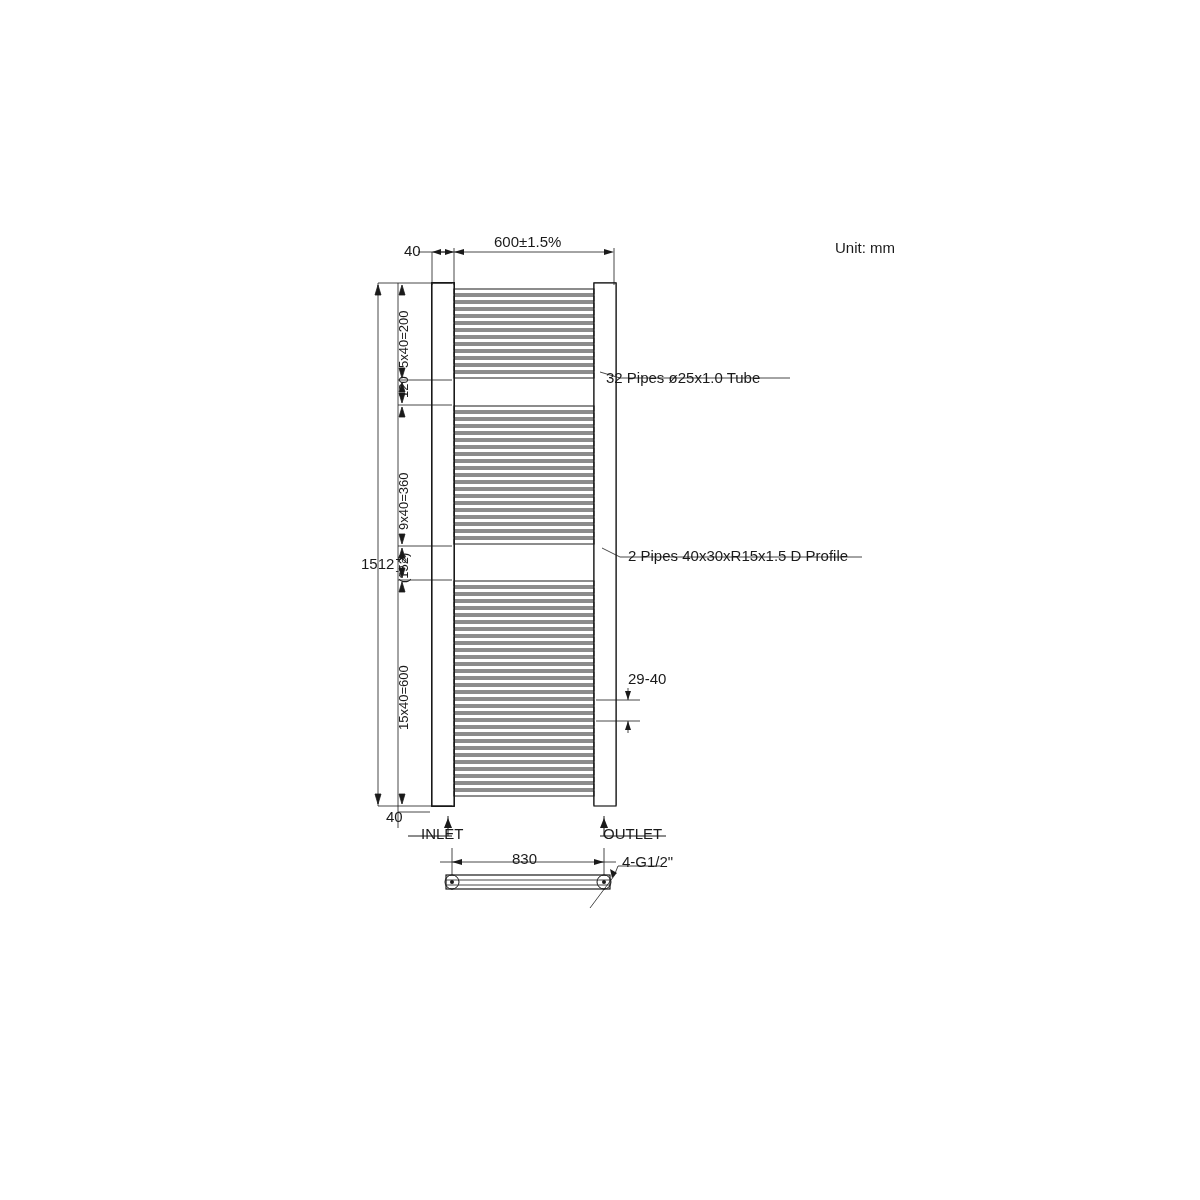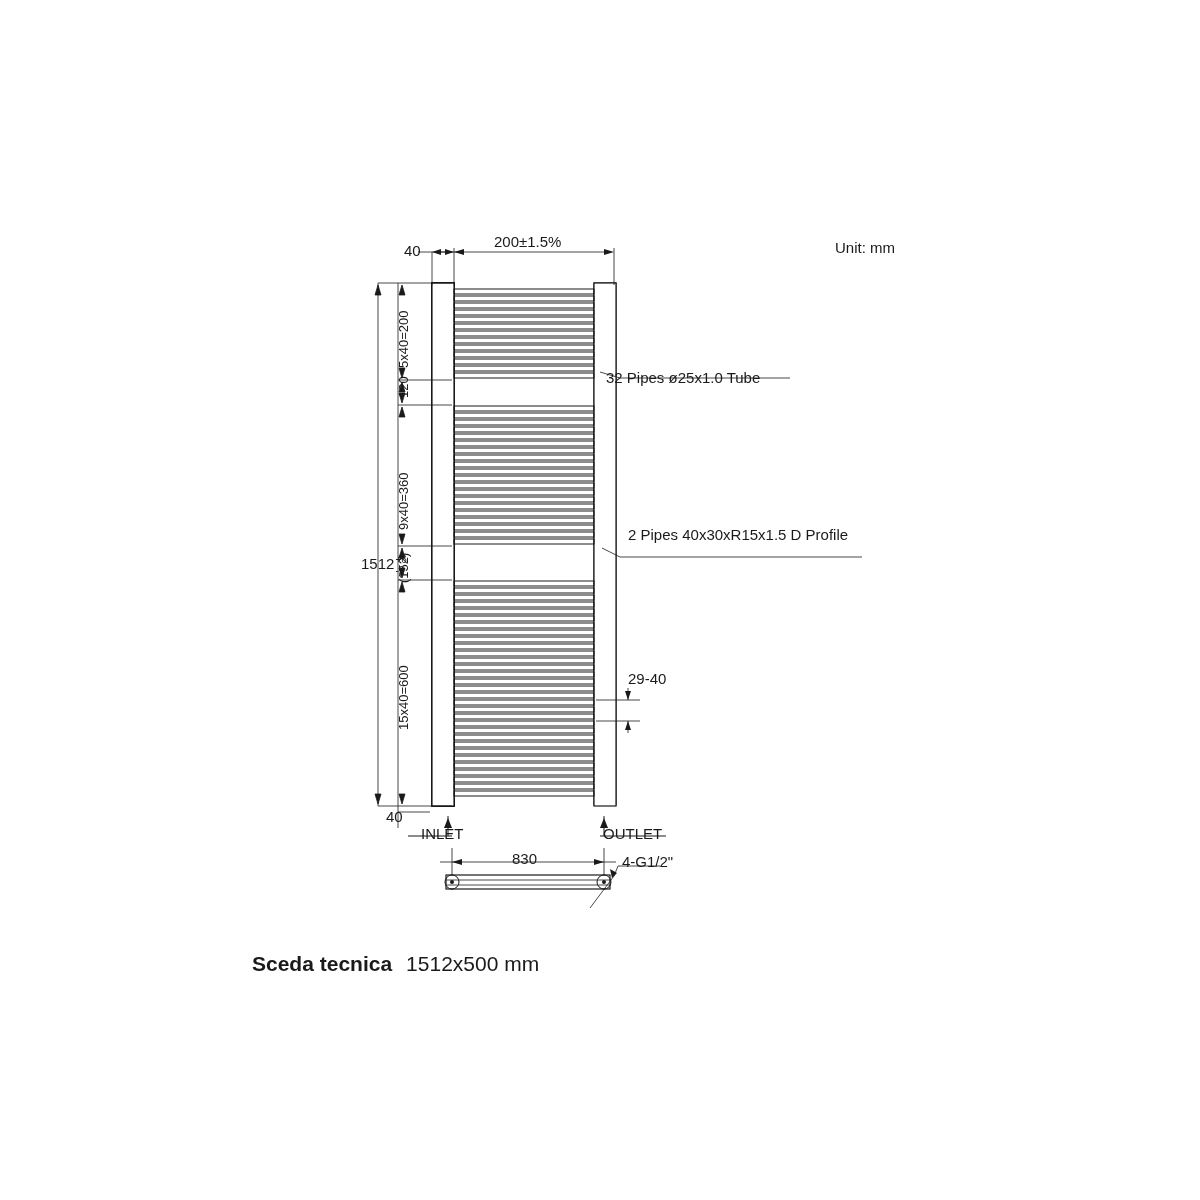--- a/index.html
+++ b/index.html
@@ -223,44 +223,41 @@
 
       <line class="ln-thin" x1="590" y1="908" x2="614" y2="876"></line>
       <path d="M612 878 l-2 -9 l7 4 z" fill="#1a1a1a" stroke="none"></path>
       <line class="ln-thin" x1="618" y1="866" x2="660" y2="866"></line>
       <line class="ln-thin" x1="614" y1="876" x2="618" y2="866"></line>
     </g>
   </svg>
 
   <div class="lbl" style="left:826px; top:240px;margin-left:9px;">Unit: mm</div>
 
-  <div class="lbl" style="left:494px; top:234px;">200±1.5%</div>
+  <div class="lbl" style="left:494px; top:234px;">600±1.5%</div>
   <div class="lbl" style="left:404px; top:243px;">40</div>
   <div class="lbl" style="left:386px; top:809px;">40</div>
 
   <div class="lbl small vert" style="left:397px; top:368px;">5x40=200</div>
   <div class="lbl small vert" style="left:397px; top:398px;">120</div>
   <div class="lbl small vert" style="left:397px; top:530px;">9x40=360</div>
   <div class="lbl small vert" style="left:397px; top:583px;">(152)</div>
   <div class="lbl small vert" style="left:397px; top:730px;">15x40=600</div>
 
   <div class="vert" style="position:absolute; left:361px; top:555px; font-size:15px; white-space:nowrap;">
     <span>1512</span><span style="display:inline-block; vertical-align:middle; font-size:10px; line-height:1.05; margin-left:1px;">
       <span style="display:block;">+6</span>
       <span style="display:block;">-2</span>
     </span>
   </div>
 
   <div class="lbl" style="left:606px; top:370px;">32 Pipes  ø25x1.0 Tube</div>
-  <div class="lbl" style="left:628px; top:527px;">2 Pipes 40x30xR15x1.5  D  Profile</div>
+  <div class="lbl" style="left:628px; top:548px;">2 Pipes 40x30xR15x1.5  D  Profile</div>
   <div class="lbl" style="left:628px; top:671px;text-align:center;">29-40</div>
 
   <div class="lbl" style="left:421px; top:826px;">INLET</div>
   <div class="lbl" style="left:603px; top:826px;">OUTLET</div>
 
   <div class="lbl" style="left:512px; top:851px;">830</div>
   <div class="lbl" style="left:622px; top:854px;">4-G1/2"</div>
 
-  <div class="title">
-    <b>Sceda tecnica</b><span class="sz">1512x500 mm</span>
-  </div>
 
 </div>
 
 </body></html>

